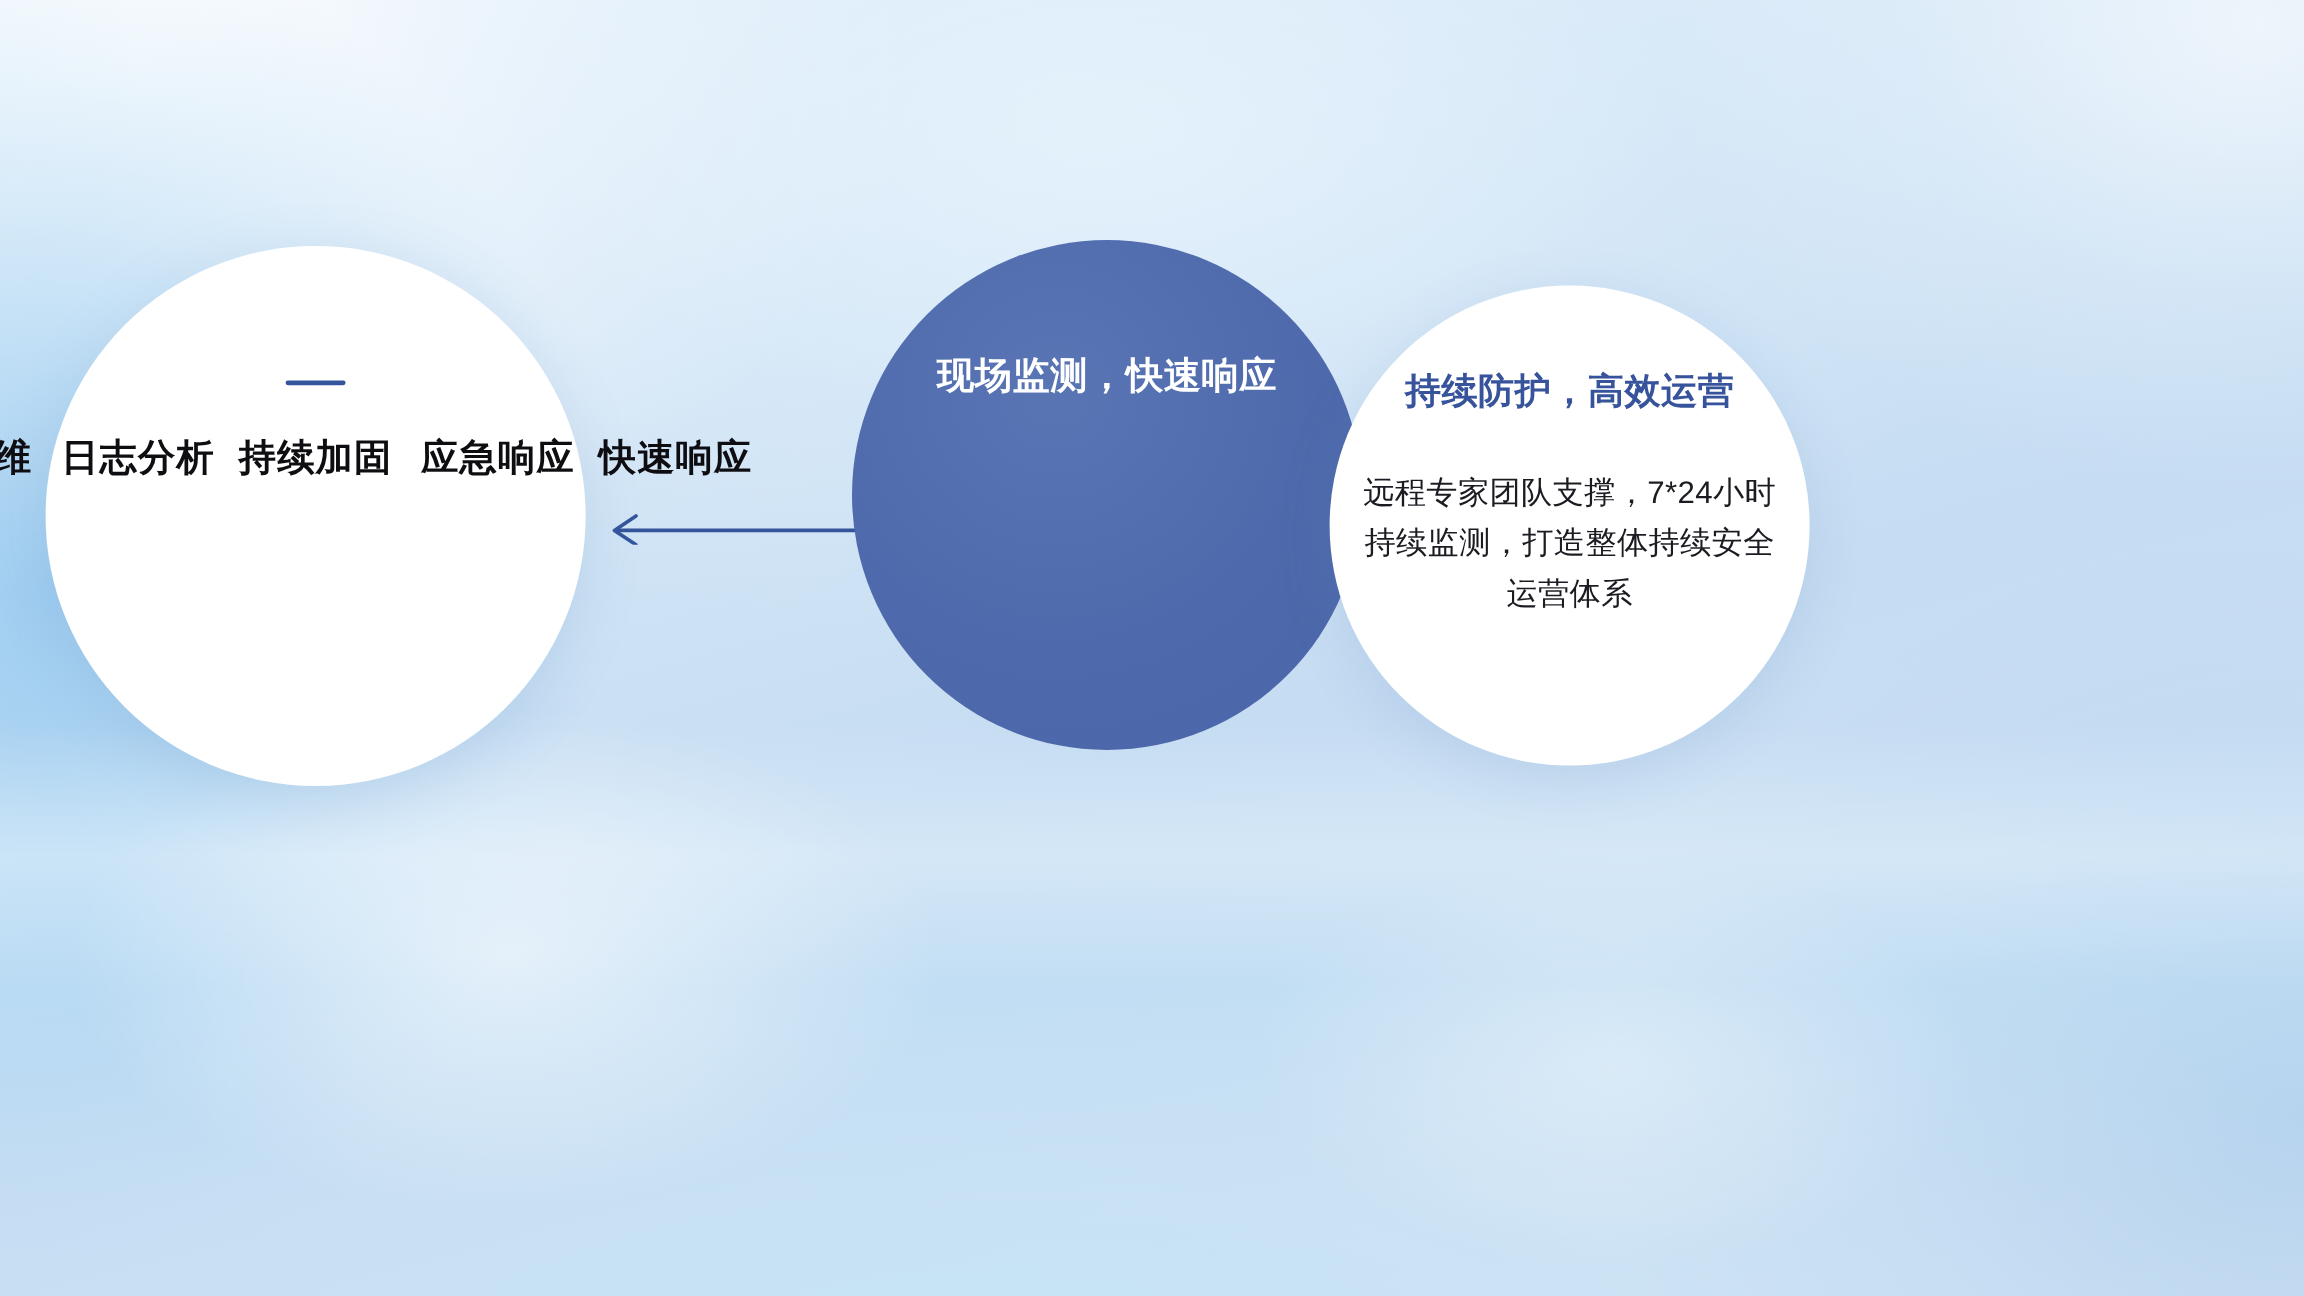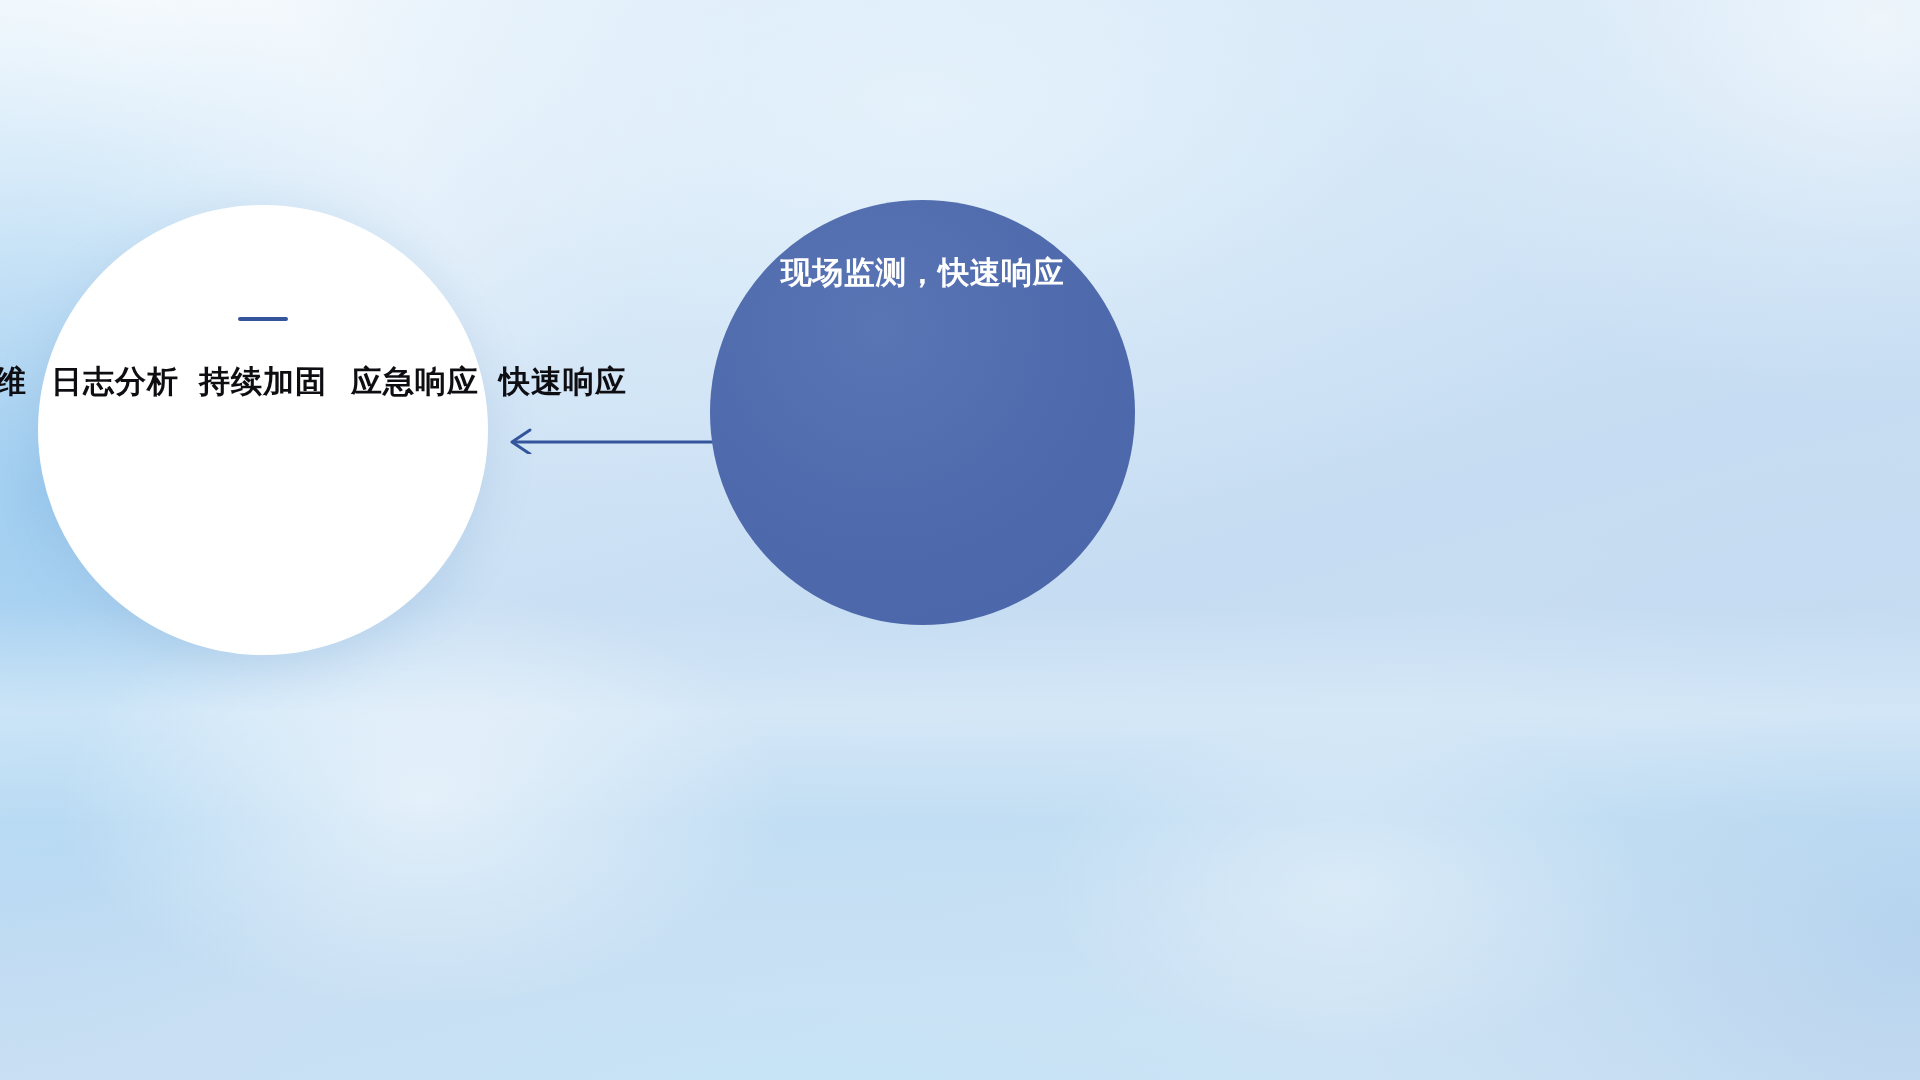--- a/index.html
+++ b/index.html
@@ -112,21 +112,21 @@
   .left-line .gap { display:inline-block; width:24px; }
 
   
   #circle-mid {
     left:710px; top:200px;
     width:425px; height:425px;
     background:radial-gradient(circle at 40% 30%, #5a75b4 0%, #4e6aac 55%, #4a66a8 100%);
     z-index:4;
   }
   #circle-mid .c-title {
-    margin-top:52px;
+    margin-top:92px;
     font-size:31px;
     font-weight:bold;
     color:#ffffff;
     white-space:nowrap;
     letter-spacing:.5px;
   }
   #circle-mid .c-body {
     margin-top:38px;
     width:300px;
     text-align:center;
@@ -190,14 +190,18 @@
       <div class="left-line"><span>驻场运维</span><span class="gap"></span><span>日志分析</span></div>
       <div class="left-line"><span>持续加固</span><span class="gap"></span><span>应急响应</span></div>
       <div class="left-line"><span>快速响应</span></div>
     </div>
   </div>
 
   <div class="circle" id="circle-mid">
     <div class="c-title">现场监测，快速响应</div>
   </div>
 
+  <div class="circle" id="circle-right">
+    <div class="c-title">持续防护，高效运营</div>
+    <div class="c-body">远程专家团队支撑，7*24小时持续监测，打造整体持续安全运营体系</div>
+  </div>
 
 </div>
 
 </body></html>

